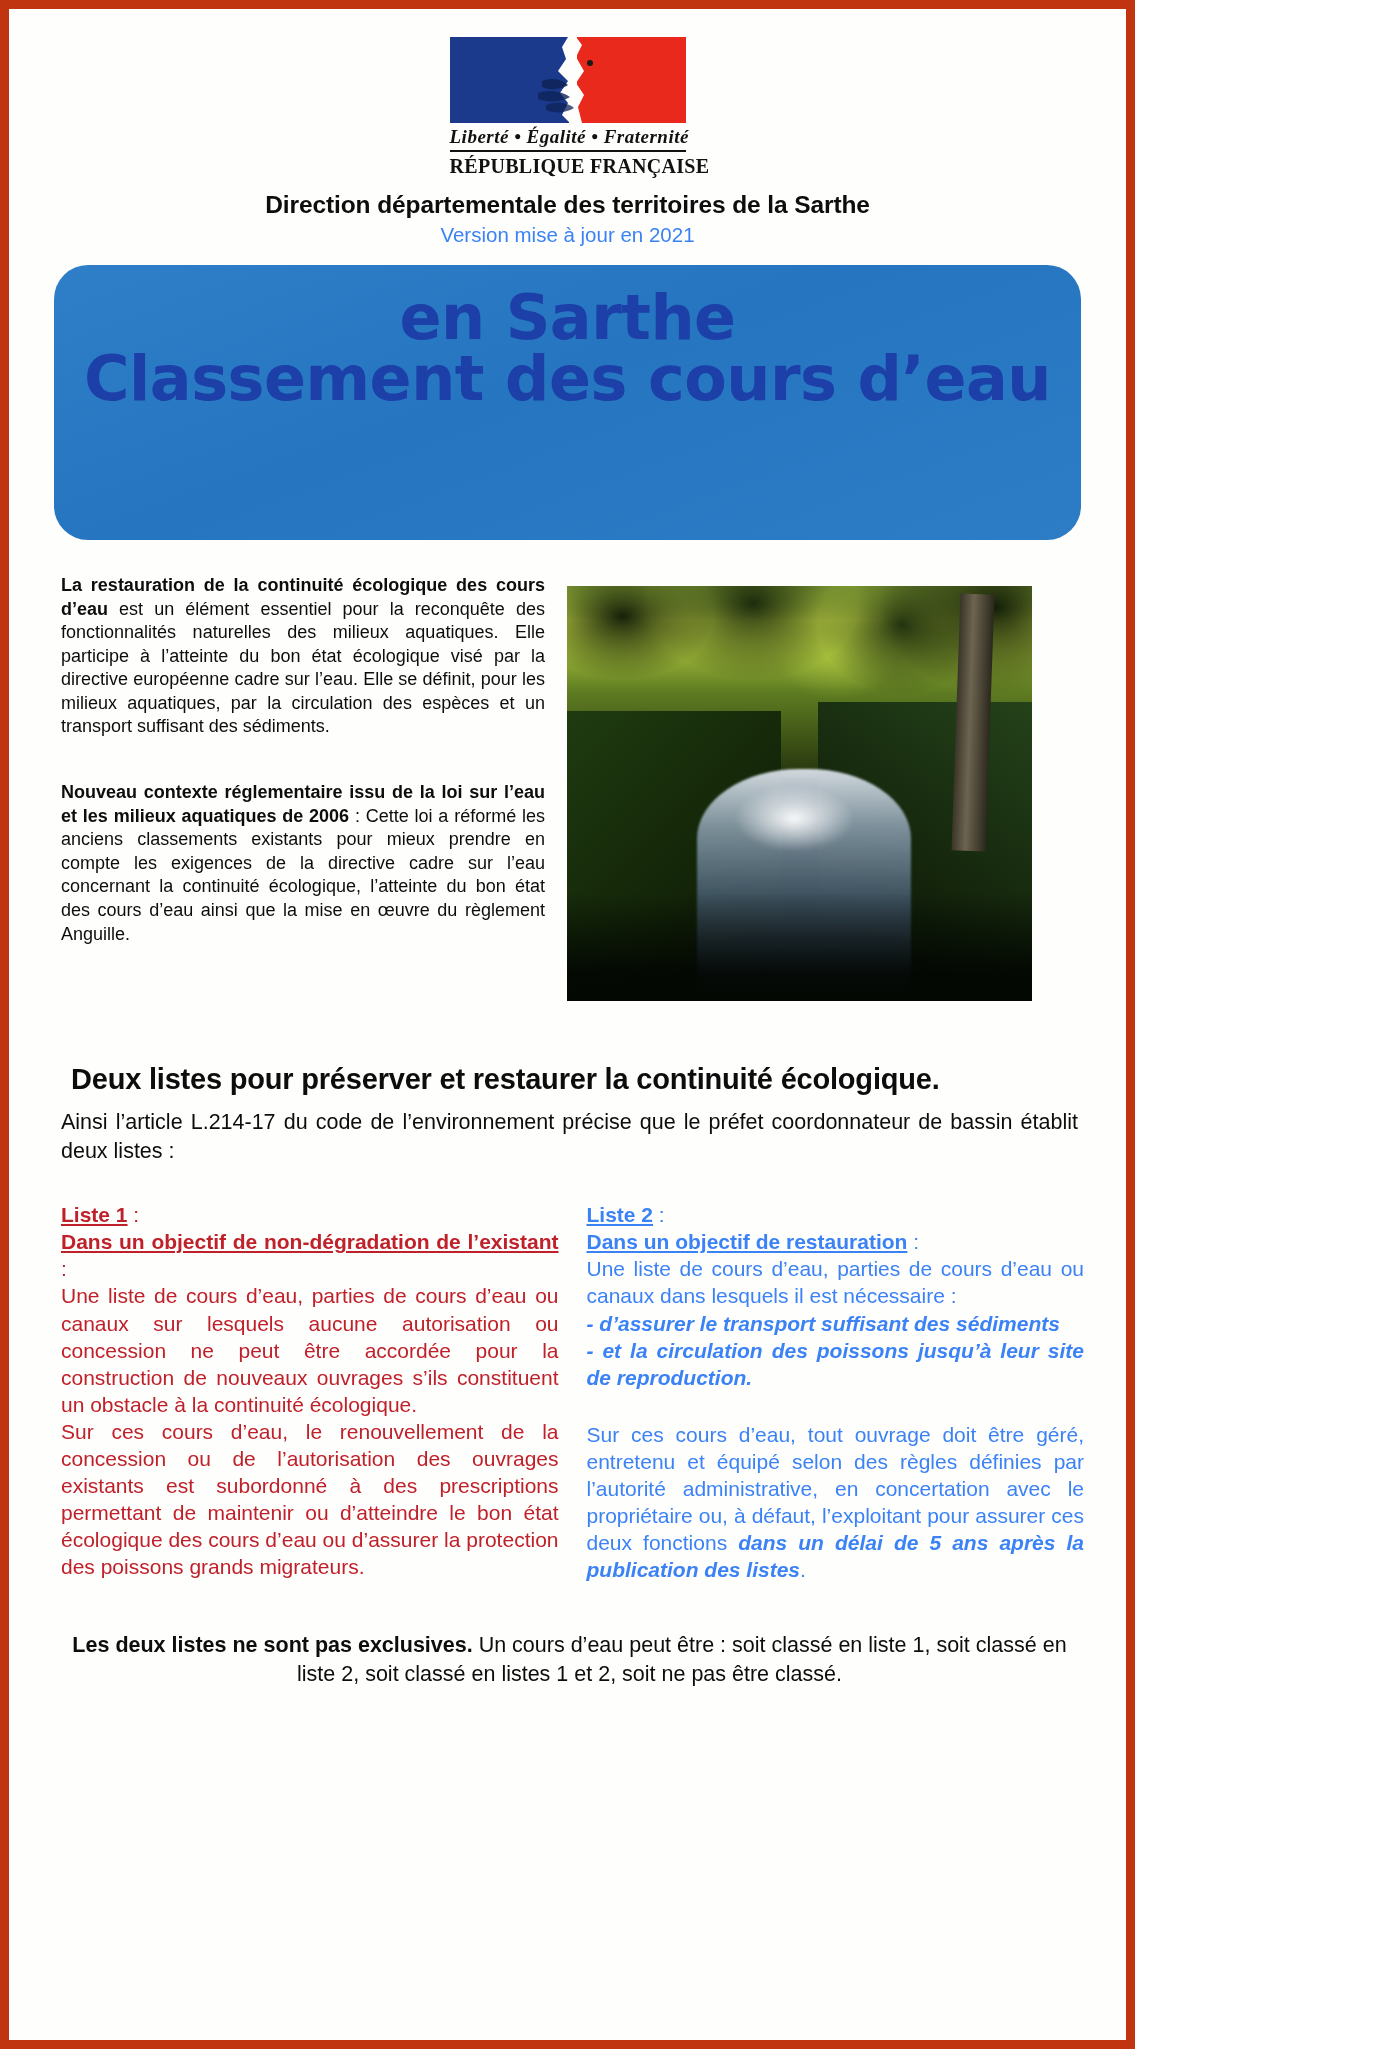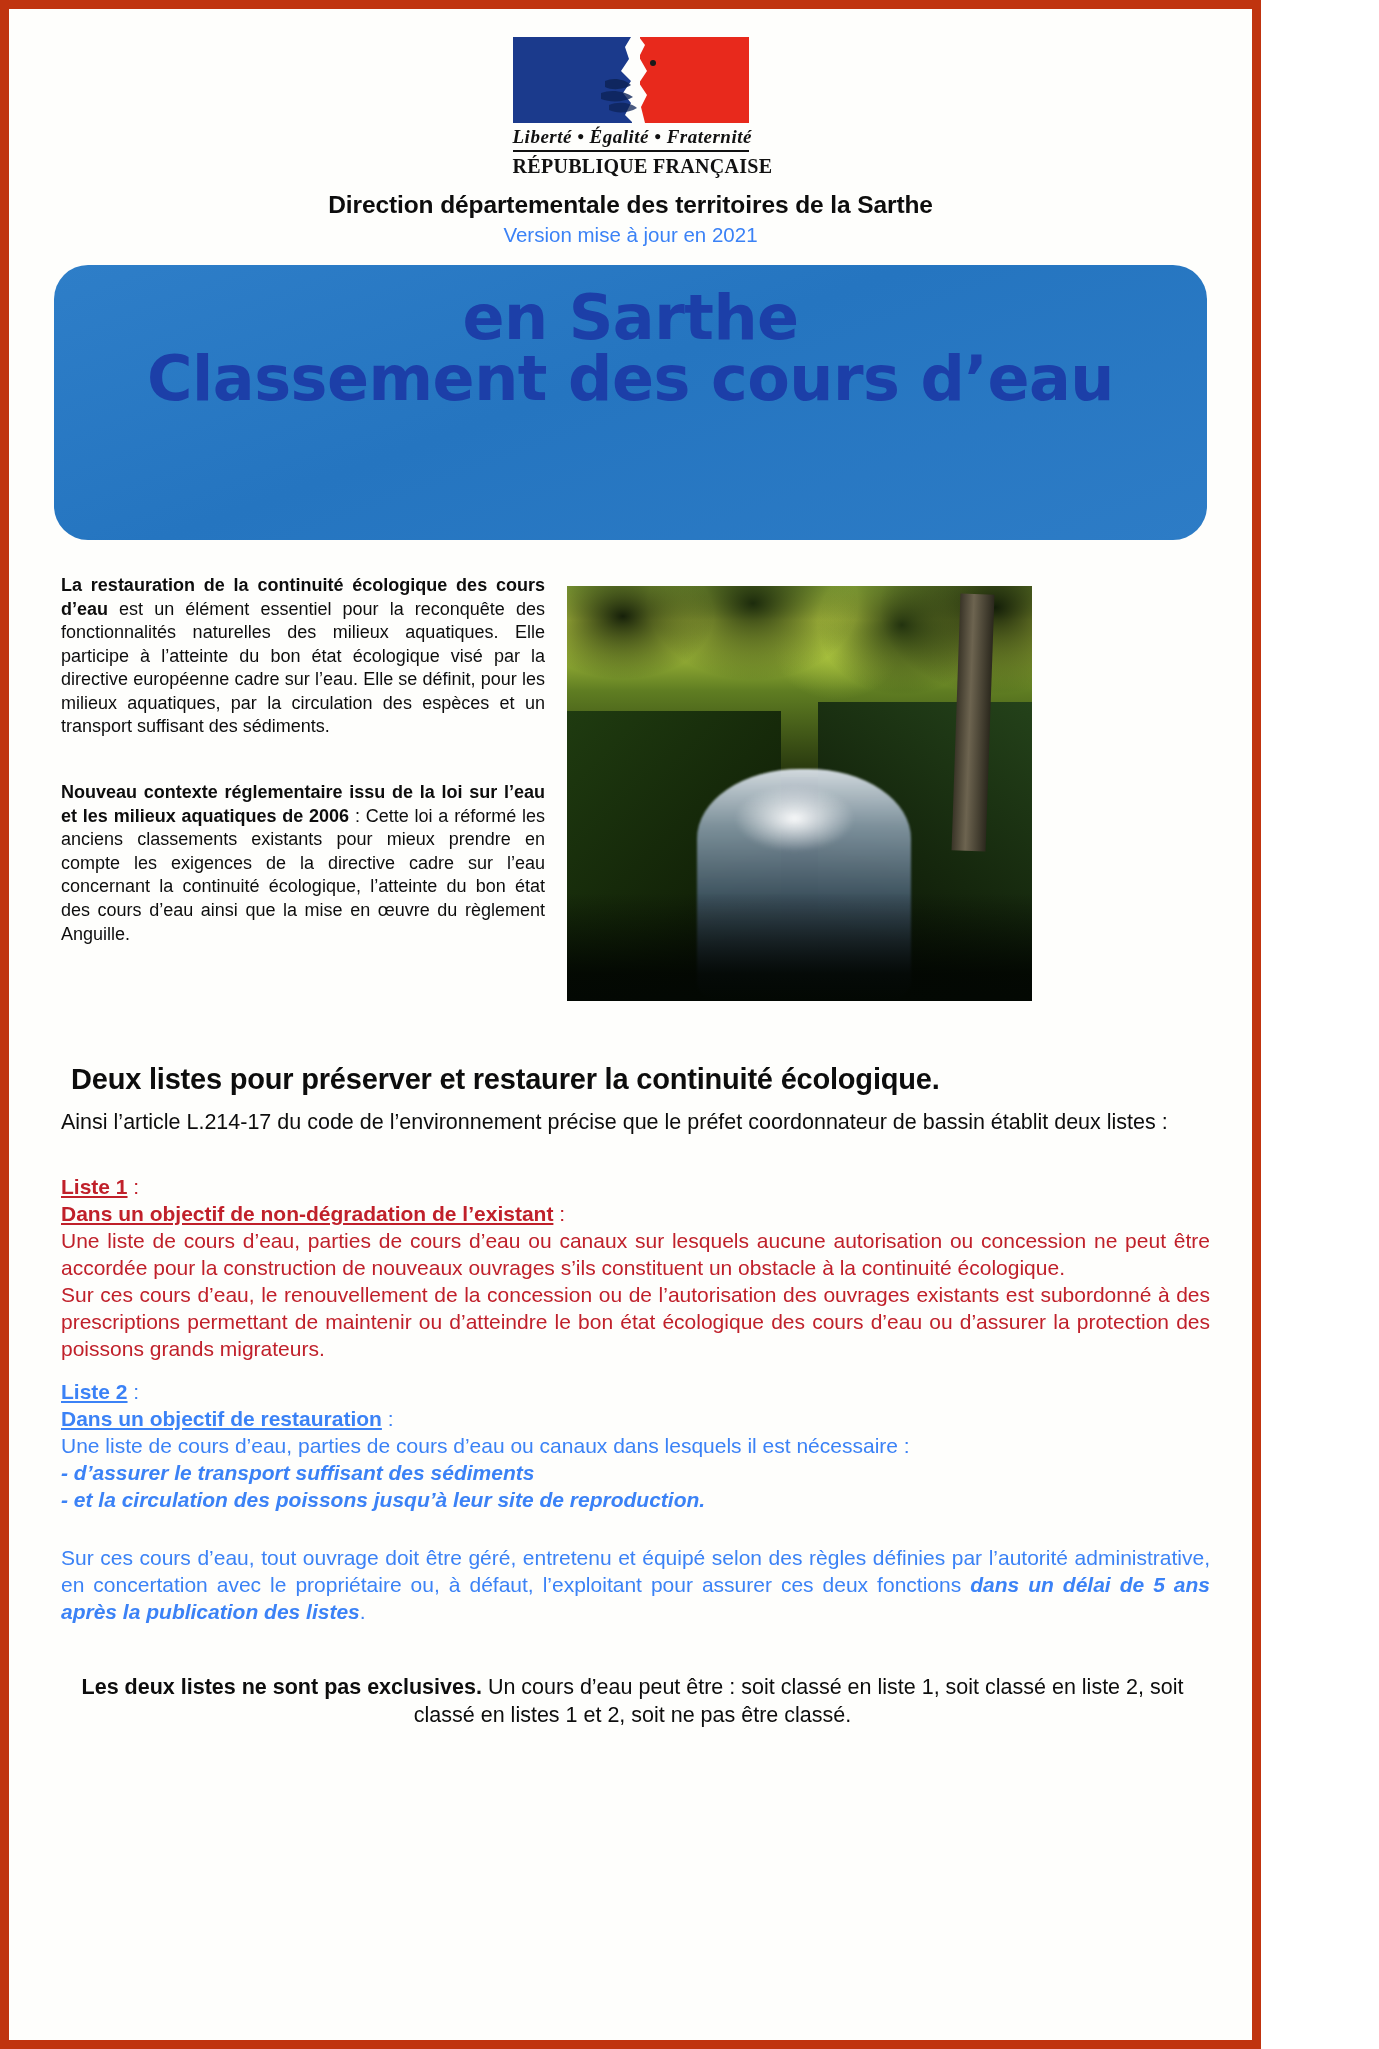--- a/index.html
+++ b/index.html
@@ -5,21 +5,21 @@
   html, body {
     margin: 0;
     padding: 0;
     background: #ffffff;
   }
   body {
     font-family: "Liberation Sans", sans-serif;
   }
   .page {
     position: relative;
-    width: 1261px;
+    width: 1135px;
     height: 2049px;
     background: #fdfdfb;
     box-sizing: border-box;
     border: 9px solid #c0340f;
     overflow: hidden;
   }
   .inner {
     position: absolute;
     left: 0; top: 0; right: 0; bottom: 0;
     background: #fefefc;
@@ -219,22 +219,21 @@
     font-size: 21.5px;
     line-height: 1.33;
     color: #0d0d0d;
     text-align: justify;
   }
 
   
   .columns {
     display: flex;
     margin: 36px 42px 4px 52px;
-    gap: 16px;
-    flex-direction: column;
+    gap: 28px;
   }
   .col {
     flex: 1 1 0;
     font-size: 21px;
     line-height: 1.29;
     text-align: justify;
   }
   .col-1 { color: #c0202a; }
   .col-2 { color: #3b82f6; }
   .list-label {

